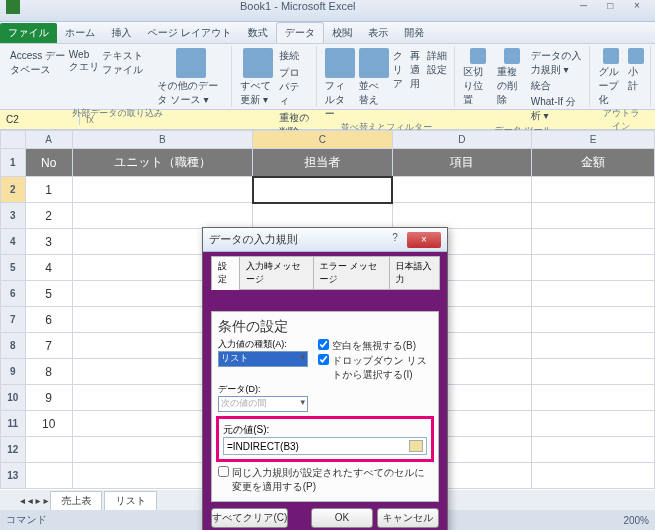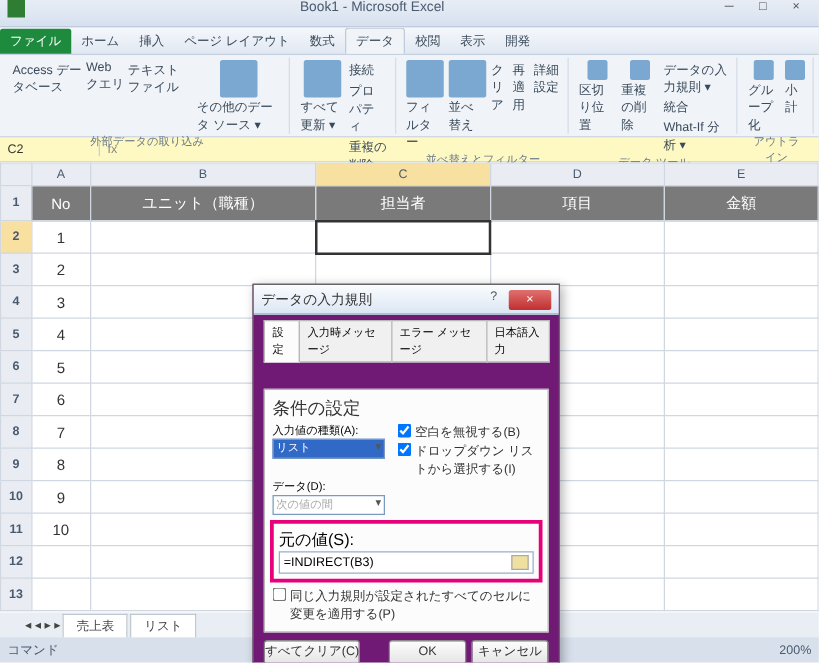--- a/index.html
+++ b/index.html
@@ -329,21 +329,21 @@
               <input type="checkbox" checked="" style="">
               <span>空白を無視する(B)</span>
             </div>
           <div class="chkrow">
               <input type="checkbox" checked="" style="">
               <span>ドロップダウン リストから選択する(I)</span>
             </div>
         </div>
       </div>
       <div class="highlight">
-        <div style="font-size:13px">元の値(S):</div>
+        <div style="font-size:10px">元の値(S):</div>
         <div class="src-input">
           <span>=INDIRECT(B3)</span>
           <div class="picker"></div>
         </div>
       </div>
       <div class="chkrow" style="margin-top:4px">
           <input type="checkbox" style="">
           <span>同じ入力規則が設定されたすべてのセルに変更を適用する(P)</span>
         </div>
     </div>

